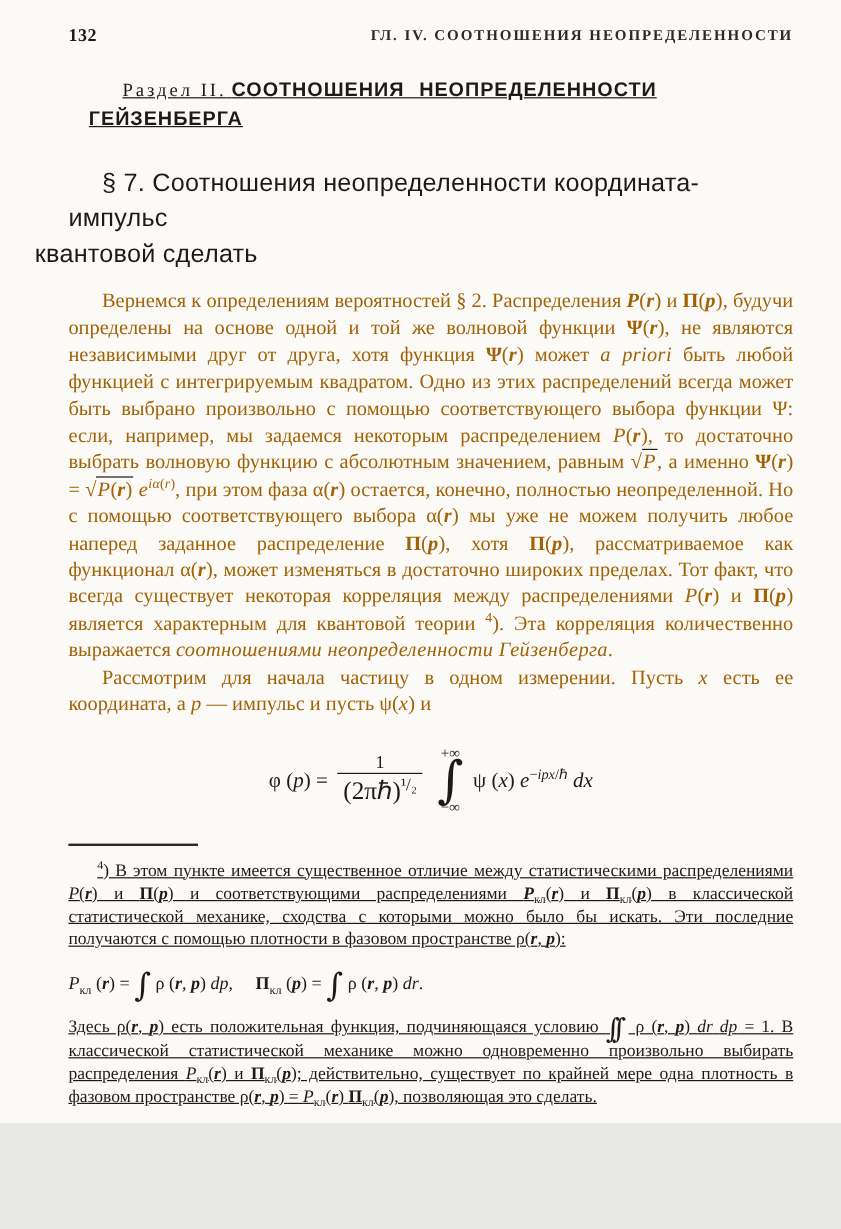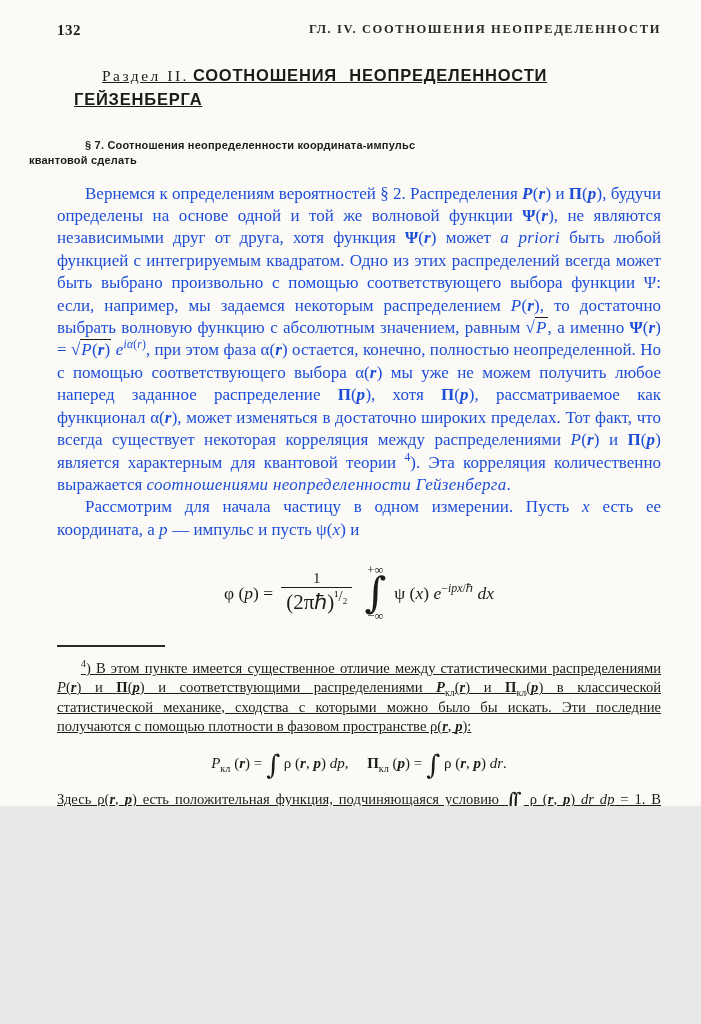--- a/index.html
+++ b/index.html
@@ -1,19 +1,19 @@
 <!DOCTYPE html>
 <html><head>
 <meta charset="utf-8">
 <style>
   * { margin:0; padding:0; box-sizing:border-box; }
   html,body { background:#e8e8e6; }
   .page {
     position:relative;
-    width:701px; height:806px;
+    width:701px; height:936px;
     background:#fbfaf6;
     color:#1c1b18;
     font-family:"Liberation Serif", serif;
     overflow:hidden;
   }
   .content { padding:22px 40px 0 57px; }
 
   
   .running-header {
     position:relative;
@@ -44,30 +44,30 @@
   .sec-title {
     font-family:"Liberation Sans", sans-serif;
     font-weight:bold; font-size:16.5px;
     letter-spacing:0.8px; word-spacing:7px;
   }
 
   
   .para-heading {
     margin:26px 0 14px 0;
     font-family:"Liberation Sans", sans-serif;
-    font-weight:bold; font-size:11px;
+    font-weight:normal; font-size:21px;
     line-height:1.4; letter-spacing:0.2px;
     text-indent:28px;
   }
 
   
   p.body {
     font-size:17px; line-height:22.4px;
     text-align:justify;
-    color:#1d4ed8;
+    color:#a16207;
   }
   p.indent { text-indent:28px; }
   p.body i { letter-spacing:0.3px; }
   sup { font-size:68%; vertical-align:super; line-height:0; }
   sub { font-size:68%; vertical-align:sub; line-height:0; }
   .ov { border-top:1.3px solid #1d1c19; padding:0 1px; }
 
   
   .display-formula {
     display:flex; align-items:center; justify-content:center;
@@ -93,21 +93,21 @@
     width:108px; height:0;
     border-top:2.2px solid #2a2926;
     margin:16px 0 12px 0;
   }
   p.fn {
     font-size:14.6px; line-height:19.2px;
     text-align:justify; color:#1d1c19;text-decoration:underline;
   }
   p.fn.indent { text-indent:24px; }
   .fn-formula {
-    text-align:center; font-size:15px;
+    text-align:left; font-size:15px;
     margin:8px 0 8px 0; line-height:38px;
   }
   .bint { font-size:27px; vertical-align:-6px; font-family:"DejaVu Serif", serif; line-height:0; }
   .dint { font-size:23px; letter-spacing:-7px; margin-right:9px; vertical-align:-5px; font-family:"DejaVu Serif", serif; line-height:0; }
 </style>
 </head>
 <body>
 
 <div class="page">
   <div class="content">

